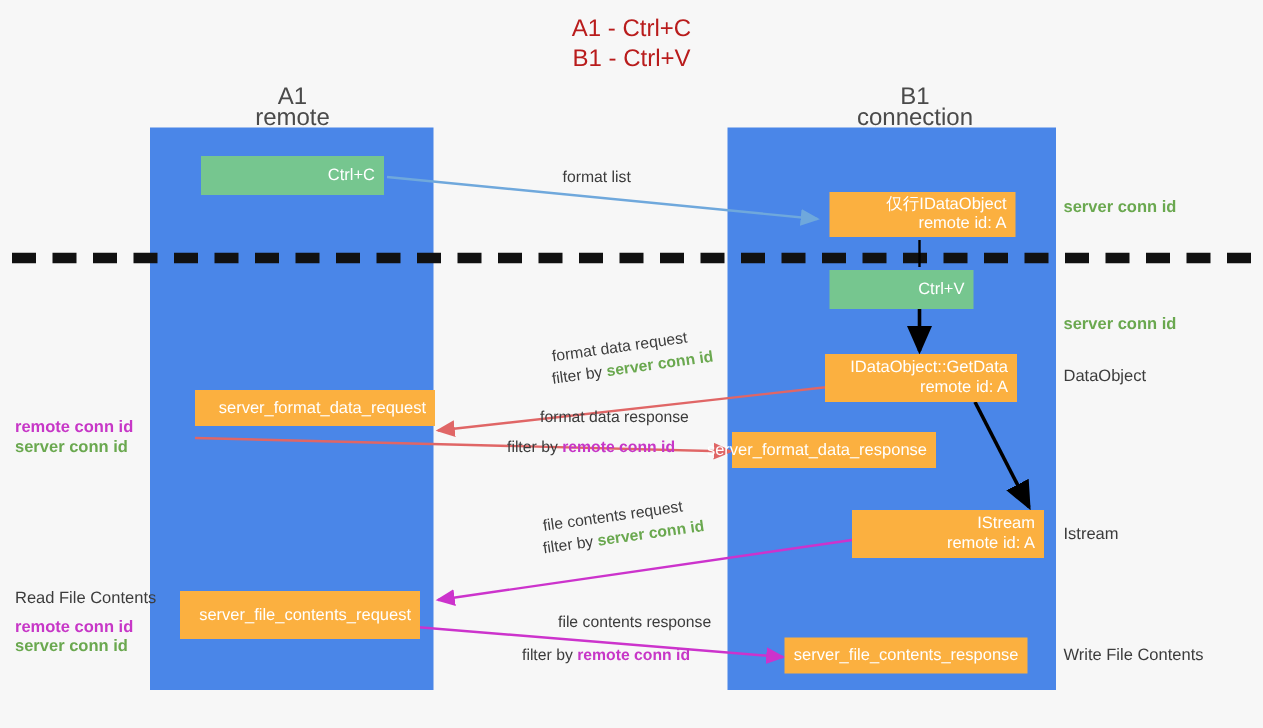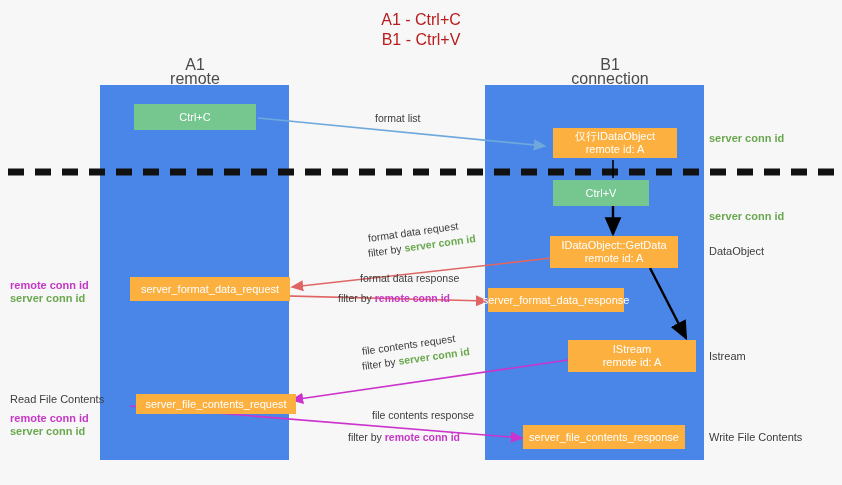--- a/index.html
+++ b/index.html
@@ -39,21 +39,21 @@
   
   .lane {
     background: #4a86e8;
   }
 
   
   .box {
     box-sizing: border-box;
     display: flex;
     flex-direction: column;
-    align-items: center;
+    align-items: flex-end;
     justify-content: center;
     color: #ffffff;
     font-size: 11px;
     line-height: 13px;
     text-align: center;
     padding: 3px 6px;
   }
   .box.green { background: #76c68f; }
   .box.orange { background: #fbb040; }
   .box .l2 { display: block; }
@@ -155,34 +155,34 @@
 
   <div class="abs box green" style="left:553px; top:180px; width:96px; height:26px;">
     <span>Ctrl+V</span>
   </div>
 
   <div class="abs box orange" style="left:550px; top:236px; width:128px; height:32px;">
     <span>IDataObject::GetData</span>
     <span class="l2">remote id: A</span>
   </div>
 
-  <div class="abs box orange" style="left:130px; top:277px; width:160px; height:24px;">
+  <div class="abs box orange" style="left:130px; top:260px; width:160px; height:24px;">
     <span>server_format_data_request</span>
   </div>
 
   <div class="abs box orange" style="left:488px; top:288px; width:136px; height:24px;">
     <span>server_format_data_response</span>
   </div>
 
   <div class="abs box orange" style="left:568px; top:340px; width:128px; height:32px;">
     <span>IStream</span>
     <span class="l2">remote id: A</span>
   </div>
 
-  <div class="abs box orange" style="left:136px; top:394px; width:160px; height:20px;">
+  <div class="abs box orange" style="left:120px; top:394px; width:160px; height:32px;">
     <span>server_file_contents_request</span>
   </div>
 
   <div class="abs box orange" style="left:523px; top:425px; width:162px; height:24px;">
     <span>server_file_contents_response</span>
   </div>
 
   <div class="abs lbl green" style="left:709px; top:132px;">server conn id</div>
 
   <div class="abs lbl green" style="left:709px; top:210px;">server conn id</div>

